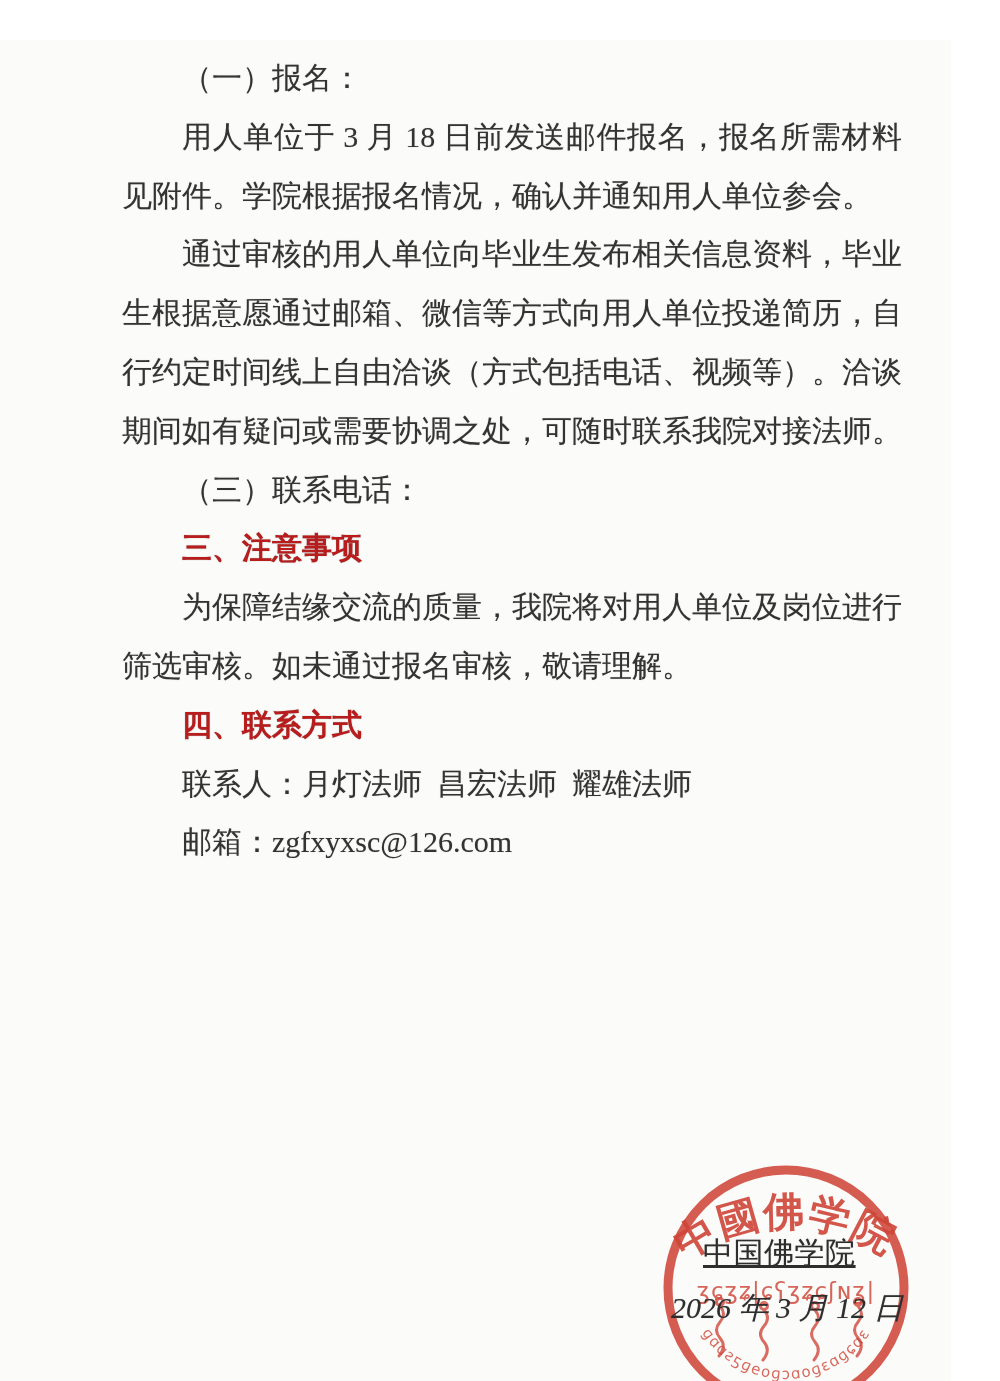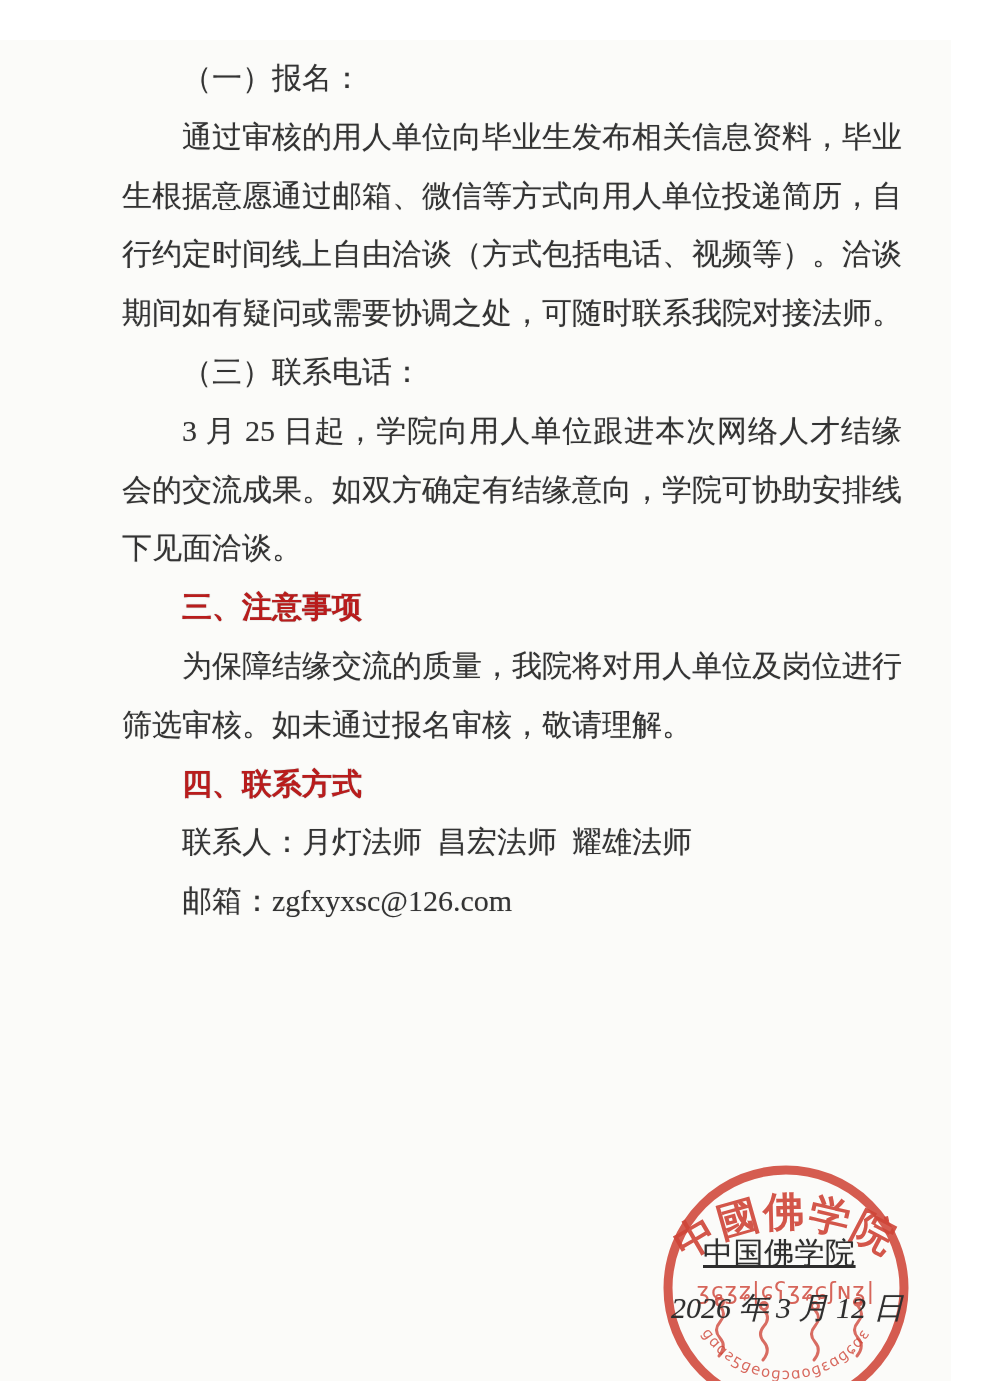--- a/index.html
+++ b/index.html
@@ -51,23 +51,23 @@
     background:#d2d2cf; opacity:.55;
   }
 </style>
 </head>
 <body>
 
 <div class="page" style="background: rgb(251, 251, 249);">
 
   <div class="doc">
       <p class="para">（一）报名：</p>
+      <p class="para">用人单位于 3 月 18 日前发送邮件报名，报名所需材料见附件。学院根据报名情况，确认并通知用人单位参会。</p>
       <p class="para">通过审核的用人单位向毕业生发布相关信息资料，毕业生根据意愿通过邮箱、微信等方式向用人单位投递简历，自行约定时间线上自由洽谈（方式包括电话、视频等）。洽谈期间如有疑问或需要协调之处，可随时联系我院对接法师。</p>
       <p class="para">（三）联系电话：</p>
-      <p class="para">3 月 25 日起，学院向用人单位跟进本次网络人才结缘会的交流成果。如双方确定有结缘意向，学院可协助安排线下见面洽谈。</p>
       <p class="heading">三、注意事项</p>
       <p class="para">为保障结缘交流的质量，我院将对用人单位及岗位进行筛选审核。如未通过报名审核，敬请理解。</p>
       <p class="heading">四、联系方式</p>
       <p class="para">联系人：月灯法师 昌宏法师 耀雄法师</p>
       <p class="para">邮箱：zgfxyxsc@126.com</p>
     </div>
 
   <svg class="seal-svg" width="252" height="252" viewBox="0 0 252 252">
     <defs>
       <path id="sealTopArc" d="M 18 105 A 170 170 0 0 1 234 100" fill="none"></path>

